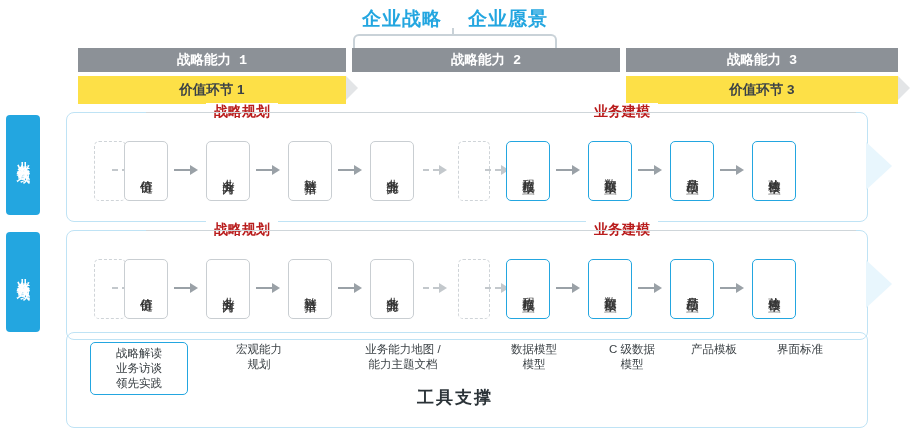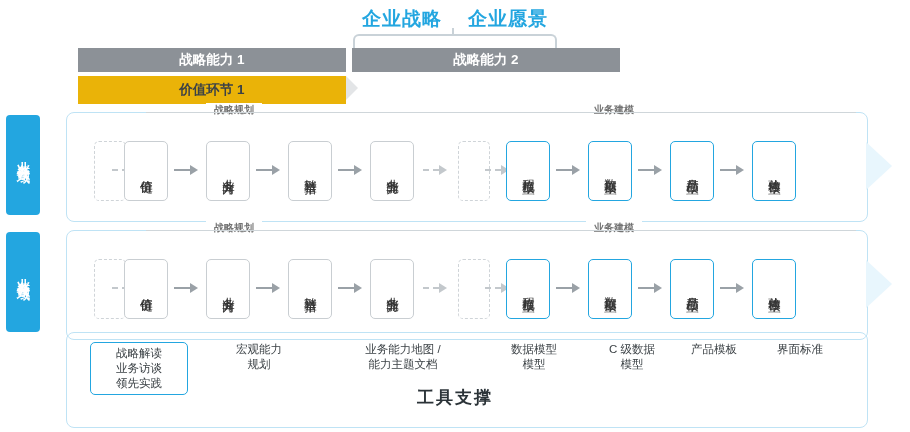--- a/index.html
+++ b/index.html
@@ -8,39 +8,39 @@
 
   
   .top-titles{position:absolute;top:6px;left:0;width:910px;text-align:center;display:flex;justify-content:center;gap:26px;}
   .top-titles .t{color:#23a6e0;font-size:19px;font-weight:bold;letter-spacing:1px;}
 
   
   .bracket{position:absolute;left:353px;top:34px;width:200px;height:14px;border-top:2px solid #c9d2d8;border-left:2px solid #c9d2d8;border-right:2px solid #c9d2d8;border-radius:6px 6px 0 0;}
   .bracket-stem{position:absolute;left:452px;top:28px;width:2px;height:8px;background:#c9d2d8;}
 
   
-  .cap-row{position:absolute;top:48px;left:78px;width:820px;height:24px;display:flex;}
+  .cap-row{position:absolute;top:48px;left:78px;width:820px;height:24px;display:flex;font-family:Liberation Mono, monospace;}
   .cap{height:24px;background:#8c9197;color:#fff;font-size:13.5px;font-weight:bold;display:flex;align-items:center;justify-content:center;margin-right:6px;}
   .cap:last-child{margin-right:0;}
 
   
   .val-row{position:absolute;top:76px;left:78px;width:820px;height:24px;}
-  .val{position:absolute;top:0;height:28px;background:#eab308;color:#3c4246;font-size:13.5px;font-weight:bold;display:flex;align-items:center;justify-content:center;}
+  .val{position:absolute;top:0;height:28px;background:#fde047;color:#3c4246;font-size:13.5px;font-weight:bold;display:flex;align-items:center;justify-content:center;}
   .val .arrowhead{position:absolute;right:-12px;top:0;width:0;height:0;border-top:12px solid transparent;border-bottom:12px solid transparent;border-left:12px solid #e3e5e7;}
 
   
   .domain-label{position:absolute;left:6px;width:34px;background:#23a6e0;color:#fff;border-radius:4px;display:flex;align-items:center;justify-content:center;}
   .domain-label span{writing-mode:vertical-rl;font-size:13px;font-weight:bold;letter-spacing:3px;line-height:18px;}
 
   
   .band{position:absolute;left:66px;width:800px;border:1.2px solid #bfe3f5;border-radius:8px;background:#fff;}
   .band-arrow{position:absolute;width:0;height:0;border-top:24px solid transparent;border-bottom:24px solid transparent;border-left:26px solid #e8f6fd;}
 
   
-  .sec-head{position:absolute;font-size:10px;font-weight:bold;color:#737373;background:#fff;padding:0 8px;}
+  .sec-head{position:absolute;font-size:14px;font-weight:bold;color:#b91c1c;background:#fff;padding:0 8px;}
   .sec-line{position:absolute;height:1px;background:#cfd6da;}
 
   
   .node{position:absolute;width:42px;height:58px;border-radius:5px;display:flex;align-items:center;justify-content:center;background:#fff;}
   .node span{writing-mode:vertical-rl;font-size:12.5px;line-height:15px;color:#333;letter-spacing:1px;}
   .node.gray{border:1.2px solid #c9ced2;}
   .node.blue{border:1.5px solid #23a6e0;}
   .node.dash{border:1.2px dashed #cfd4d8;width:30px;}
 
   .arrow{position:absolute;width:26px;height:10px;display:flex;align-items:center;}
@@ -64,25 +64,30 @@
   <div class="top-titles">
     <div class="t">企业战略</div>
     <div class="t">企业愿景</div>
   </div>
   <div class="bracket"></div>
   <div class="bracket-stem"></div>
 
   <div class="cap-row" id="cap-row">
       <div class="cap" style="width: 268px;">战略能力 1</div>
       <div class="cap" style="width: 268px;">战略能力 2</div>
+      <div class="cap" style="width: 272px;">战略能力 3</div>
     </div>
 
   <div class="val-row" id="val-row">
       <div class="val" style="left: 0px; width: 268px;">
         <span>价值环节 1</span>
+        <div class="arrowhead"></div>
+      </div>
+      <div class="val" style="left: 548px; width: 272px;">
+        <span>价值环节 3</span>
         <div class="arrowhead"></div>
       </div>
     </div>
 
   <div id="domain-labels">
       <div class="domain-label" style="top: 115px; height: 100px;">
         <span>业务领域 1</span>
       </div>
       <div class="domain-label" style="top: 232px; height: 100px;">
         <span>业务领域 2</span>

